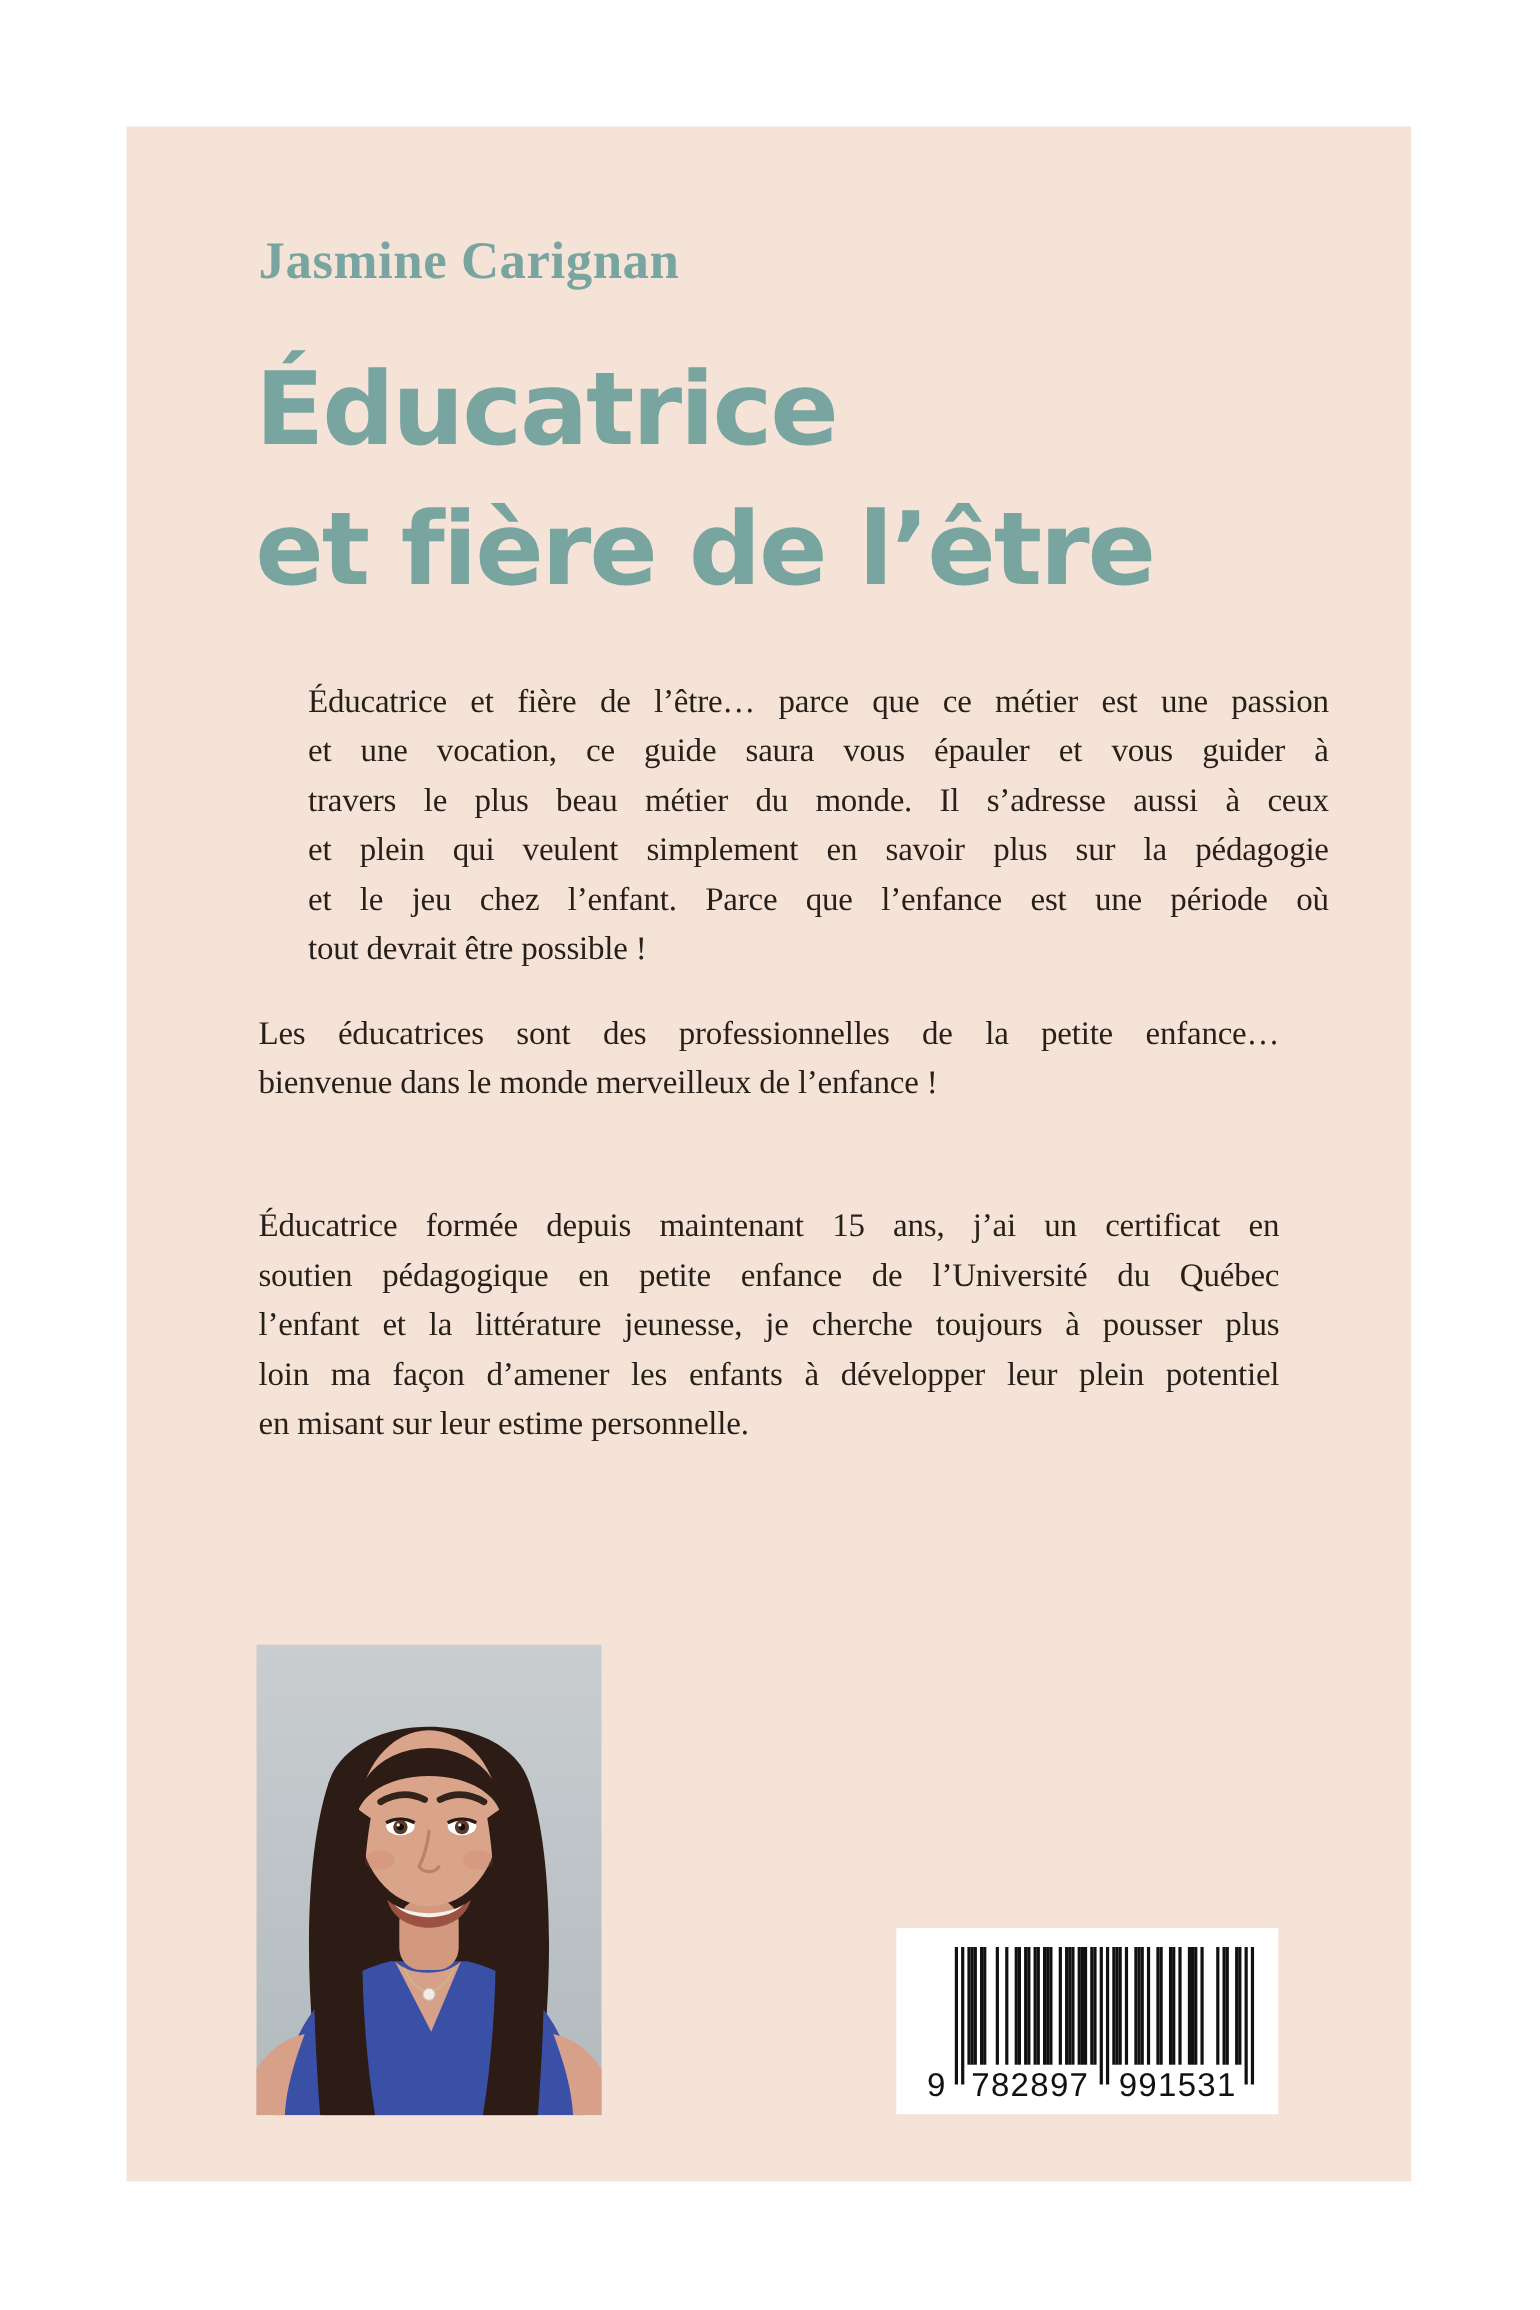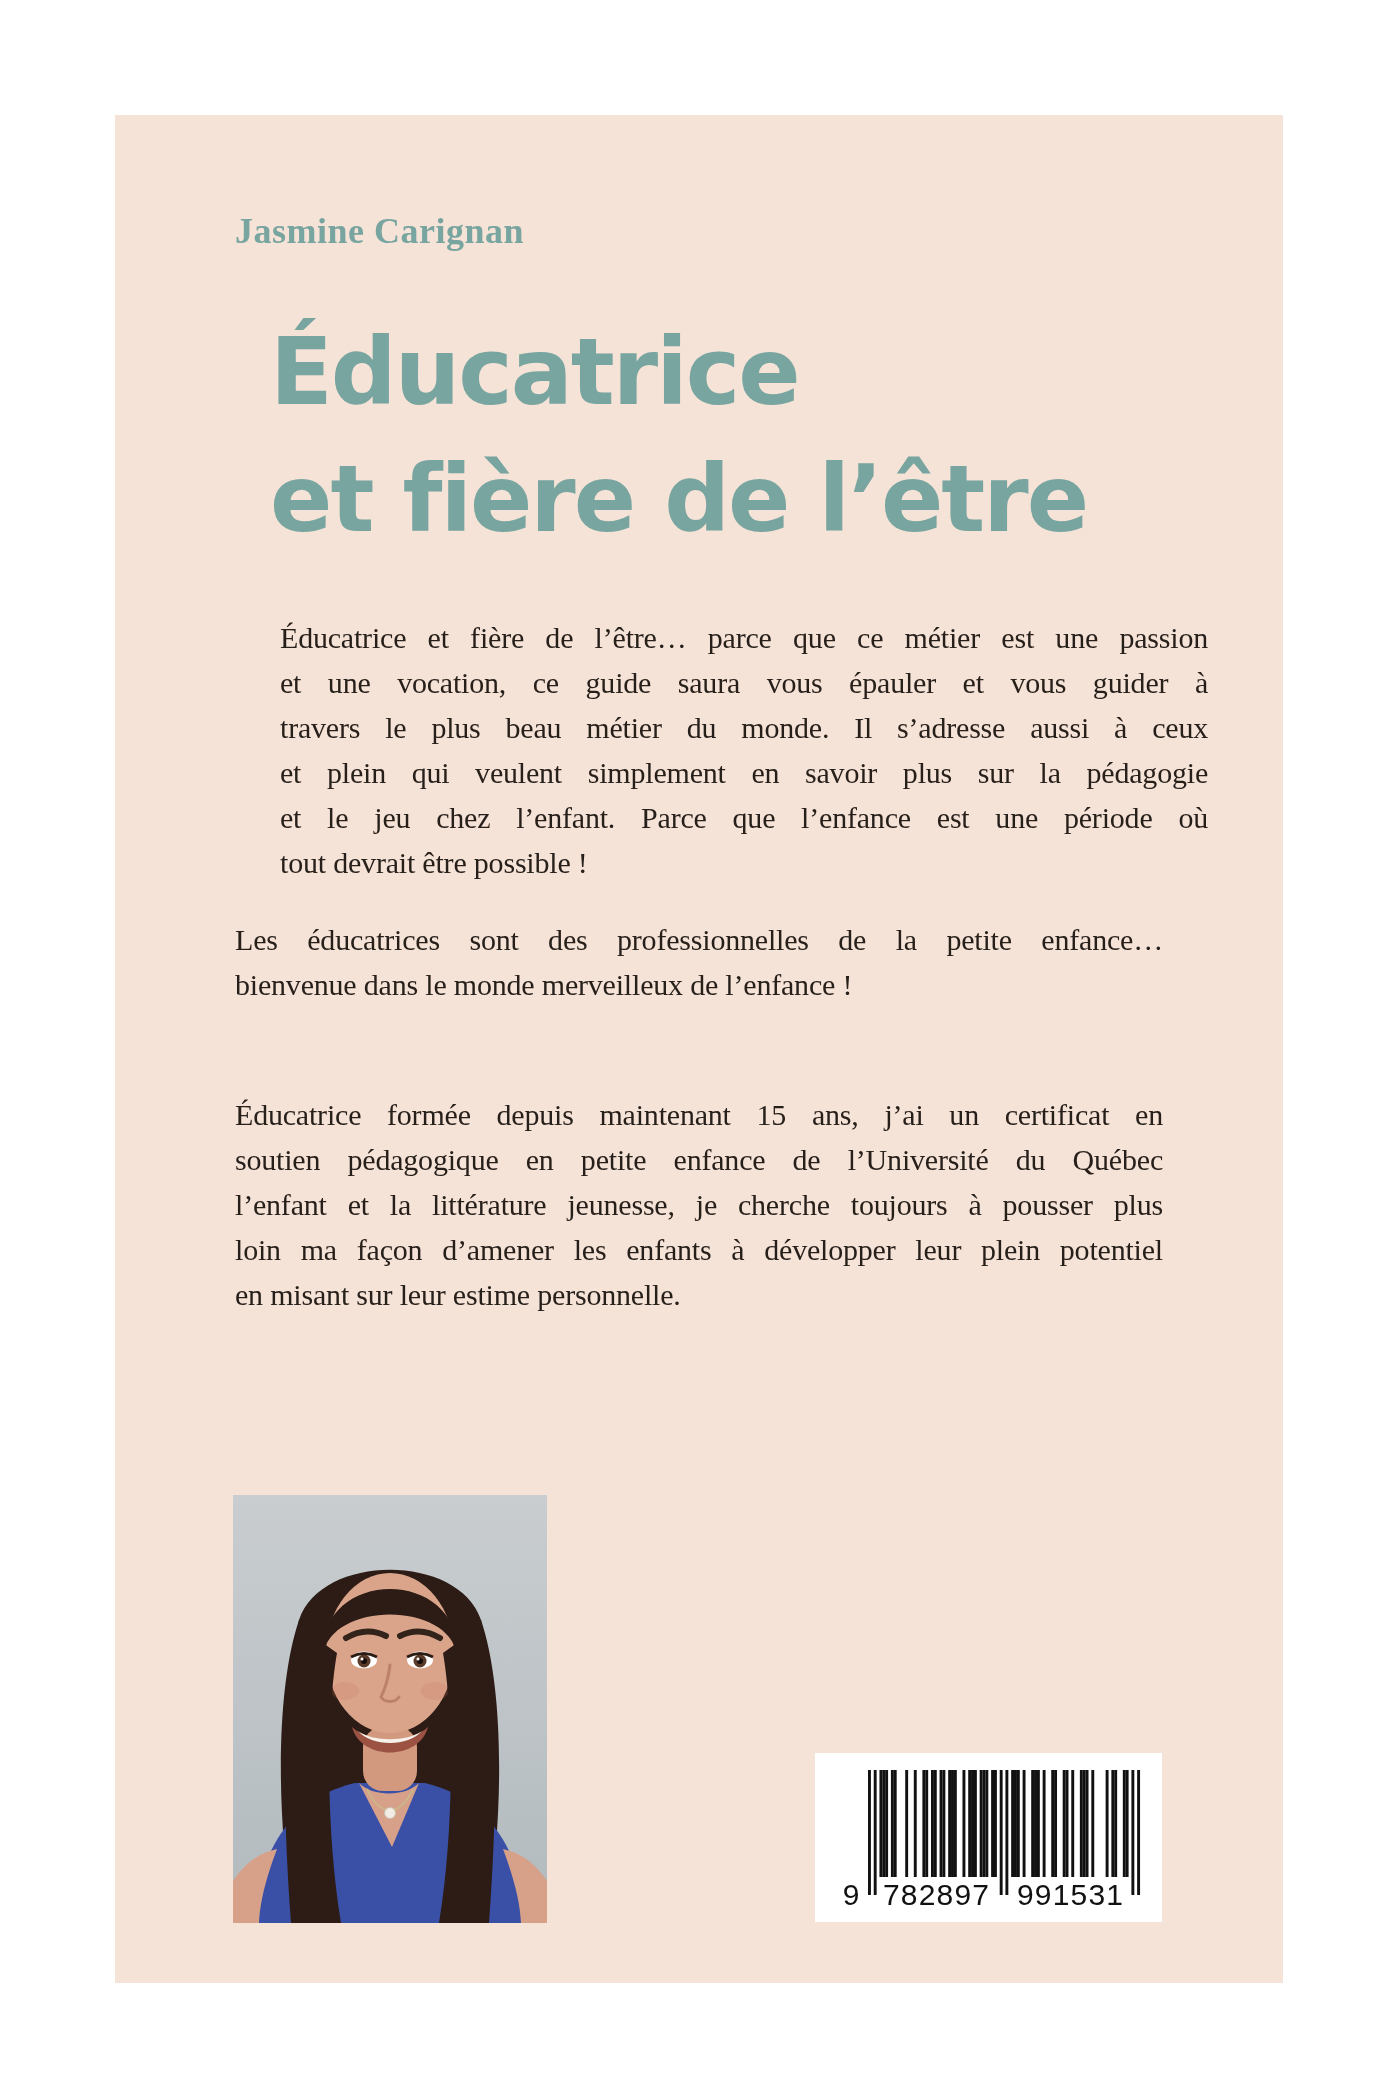--- a/index.html
+++ b/index.html
@@ -1,26 +1,26 @@
 <!DOCTYPE html>
 <html><head>
 <meta charset="utf-8">
 <style>
   html,body{margin:0;padding:0;background:#ffffff;}
   .page{position:relative;width:1400px;height:2100px;background:#ffffff;overflow:hidden;
         font-family:"Liberation Serif",serif;}
   .panel{position:absolute;left:115px;top:115px;width:1168px;height:1868px;background:#f6e3d7;}
 
   .author{position:absolute;left:120px;top:95px;
-          font-family:"Liberation Serif",serif;font-weight:700;font-size:36px;
+          font-family:"Liberation Serif",serif;font-weight:700;font-size:48px;
           color:#79a5a0;letter-spacing:.5px;white-space:nowrap;}
 
   .title{position:absolute;left:117px;top:194px;
          font-family:"DejaVu Sans",sans-serif;font-weight:700;font-size:92px;
-         line-height:127px;color:#79a5a0;letter-spacing:-2px;white-space:nowrap;margin-left:38px;}
+         line-height:127px;color:#79a5a0;letter-spacing:-2px;white-space:nowrap;}
 
   .textblock{position:absolute;left:120px;width:928px;color:#261f1a;}
   .tline{font-size:30px;line-height:45px;text-align:justify;text-align-last:justify;
          letter-spacing:-.2px;}
   .tline.last{text-align-last:left;}
   #para1{top:500px;margin-left:45px;}
   #para2{top:802px;}
   #bio{top:977px;}
 
   .photo{position:absolute;left:118px;top:1380px;width:314px;height:428px;}

